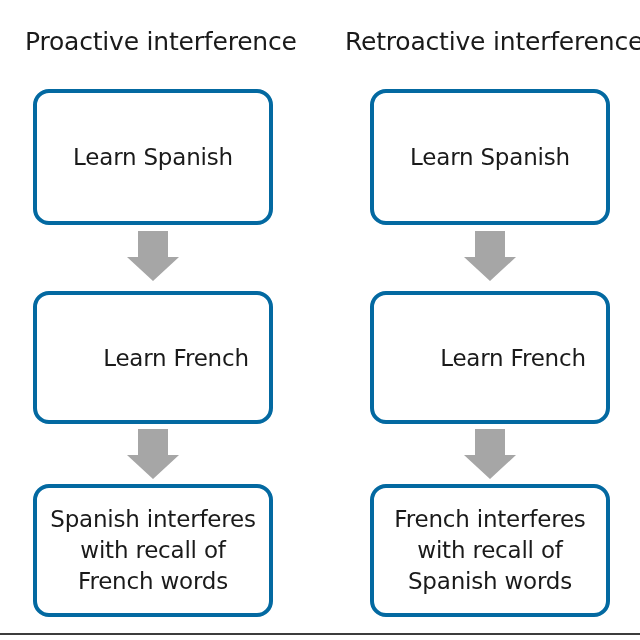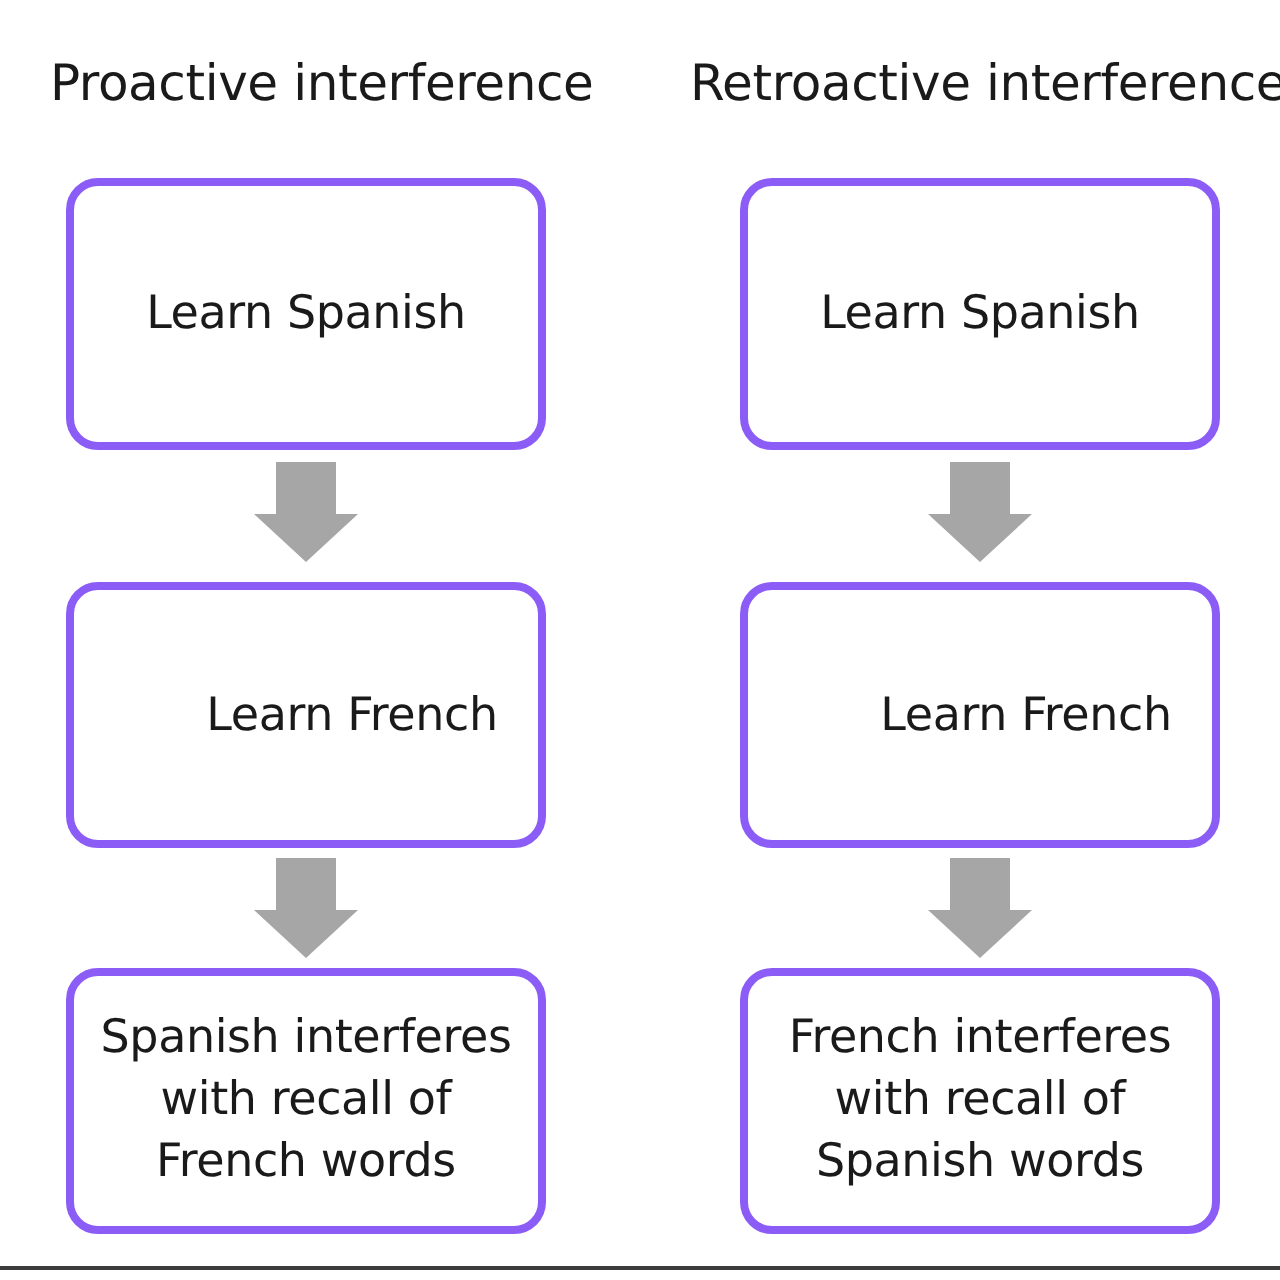--- a/index.html
+++ b/index.html
@@ -33,21 +33,21 @@
     font-weight: 400;
   }
   .column-title.left  { left: 25px; }
   .column-title.right { left: 345px; }
 
   
   .flow-box {
     position: absolute;
     box-sizing: border-box;
     background: #ffffff;
-    border: 4px solid #8b5cf6;
+    border: 4px solid #0369a1;
     border-radius: 16px;
     display: flex;
     align-items: center;
     justify-content: center;
     text-align: center;
   }
   .flow-box .box-label {
     font-size: 23px;
     line-height: 30px;
     color: #1a1a1a;

